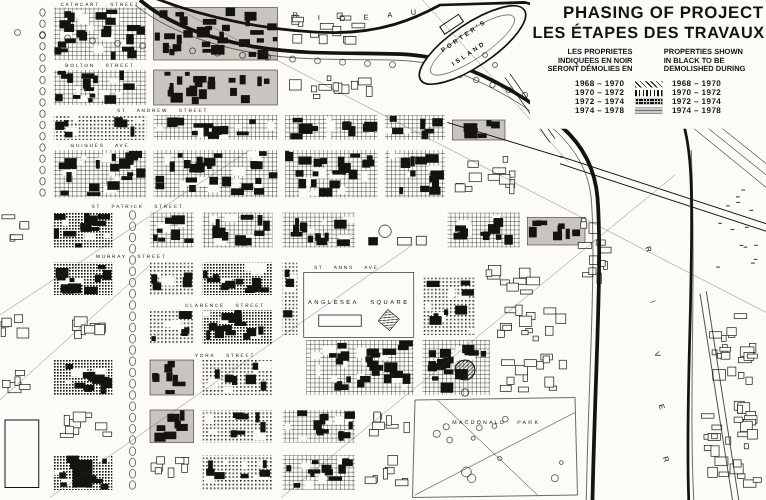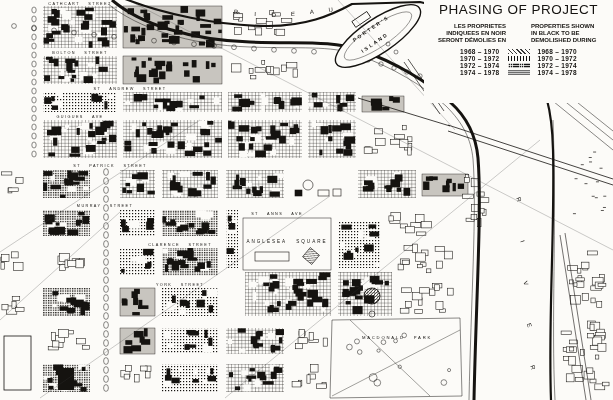--- a/index.html
+++ b/index.html
@@ -6,21 +6,21 @@
   #sheet{
     position:relative;width:613px;height:400px;overflow:hidden;
     background:#fcfbf8;font-family:"Liberation Sans",sans-serif;color:#151310;
   }
   #map-svg{position:absolute;left:0;top:0;}
   
   #legend{
     position:absolute;right:0;top:0;width:189px;height:103px;
     background:#fcfbf8;padding:2px 2px 0 2px;box-sizing:border-box;z-index:5;
   }
-  .ttl{font-weight:normal;text-align:center;font-size:13.5px;letter-spacing:.5px;
+  .ttl{font-weight:bold;text-align:right;font-size:13.5px;letter-spacing:.5px;
        line-height:16px;white-space:nowrap;transform-origin:center;}
   .ttl.fr{font-size:13px;}
   .lg-cols{display:flex;justify-content:space-between;margin-top:5px;font-size:6px;
            line-height:7px;font-weight:bold;}
   .lg-note{width:78px;}
   .lg-note.fr{text-align:right;padding-left:2px;}
   .lg-note.en{text-align:left;padding-right:2px;}
   .lg-rows{margin-top:4px;}
   .lg-row{display:flex;align-items:center;justify-content:center;height:7px;}
   .lg-yr{font-size:6.5px;font-weight:bold;width:54px;letter-spacing:.3px;}
@@ -1042,20 +1042,21 @@
           <text x="520.5" y="242" font-size="6" fill="#151310" font-family="&quot;Liberation Sans&quot;,sans-serif" text-anchor="middle" letter-spacing="0" word-spacing="6" transform="rotate(70 520.5 242)">I</text>
           <text x="524" y="284" font-size="6" fill="#151310" font-family="&quot;Liberation Sans&quot;,sans-serif" text-anchor="middle" letter-spacing="0" word-spacing="6" transform="rotate(70 524 284)">V</text>
           <text x="527.5" y="326" font-size="6" fill="#151310" font-family="&quot;Liberation Sans&quot;,sans-serif" text-anchor="middle" letter-spacing="0" word-spacing="6" transform="rotate(70 527.5 326)">E</text>
           <text x="531" y="368" font-size="6" fill="#151310" font-family="&quot;Liberation Sans&quot;,sans-serif" text-anchor="middle" letter-spacing="0" word-spacing="6" transform="rotate(70 531 368)">R</text>
         </g>
       </g>
     </svg>
 
   <div id="legend">
     <div class="ttl en">PHASING OF PROJECT</div>
+    <div class="ttl fr">LES ÉTAPES DES TRAVAUX</div>
     <div class="lg-cols">
       <div class="lg-note fr">
         <div>LES PROPRIETES</div>
         <div>INDIQUEES EN NOIR</div>
         <div>SERONT DÉMOLIES EN</div>
       </div>
       <div class="lg-note en">
         <div>PROPERTIES SHOWN</div>
         <div>IN BLACK TO BE</div>
         <div>DEMOLISHED DURING</div>

